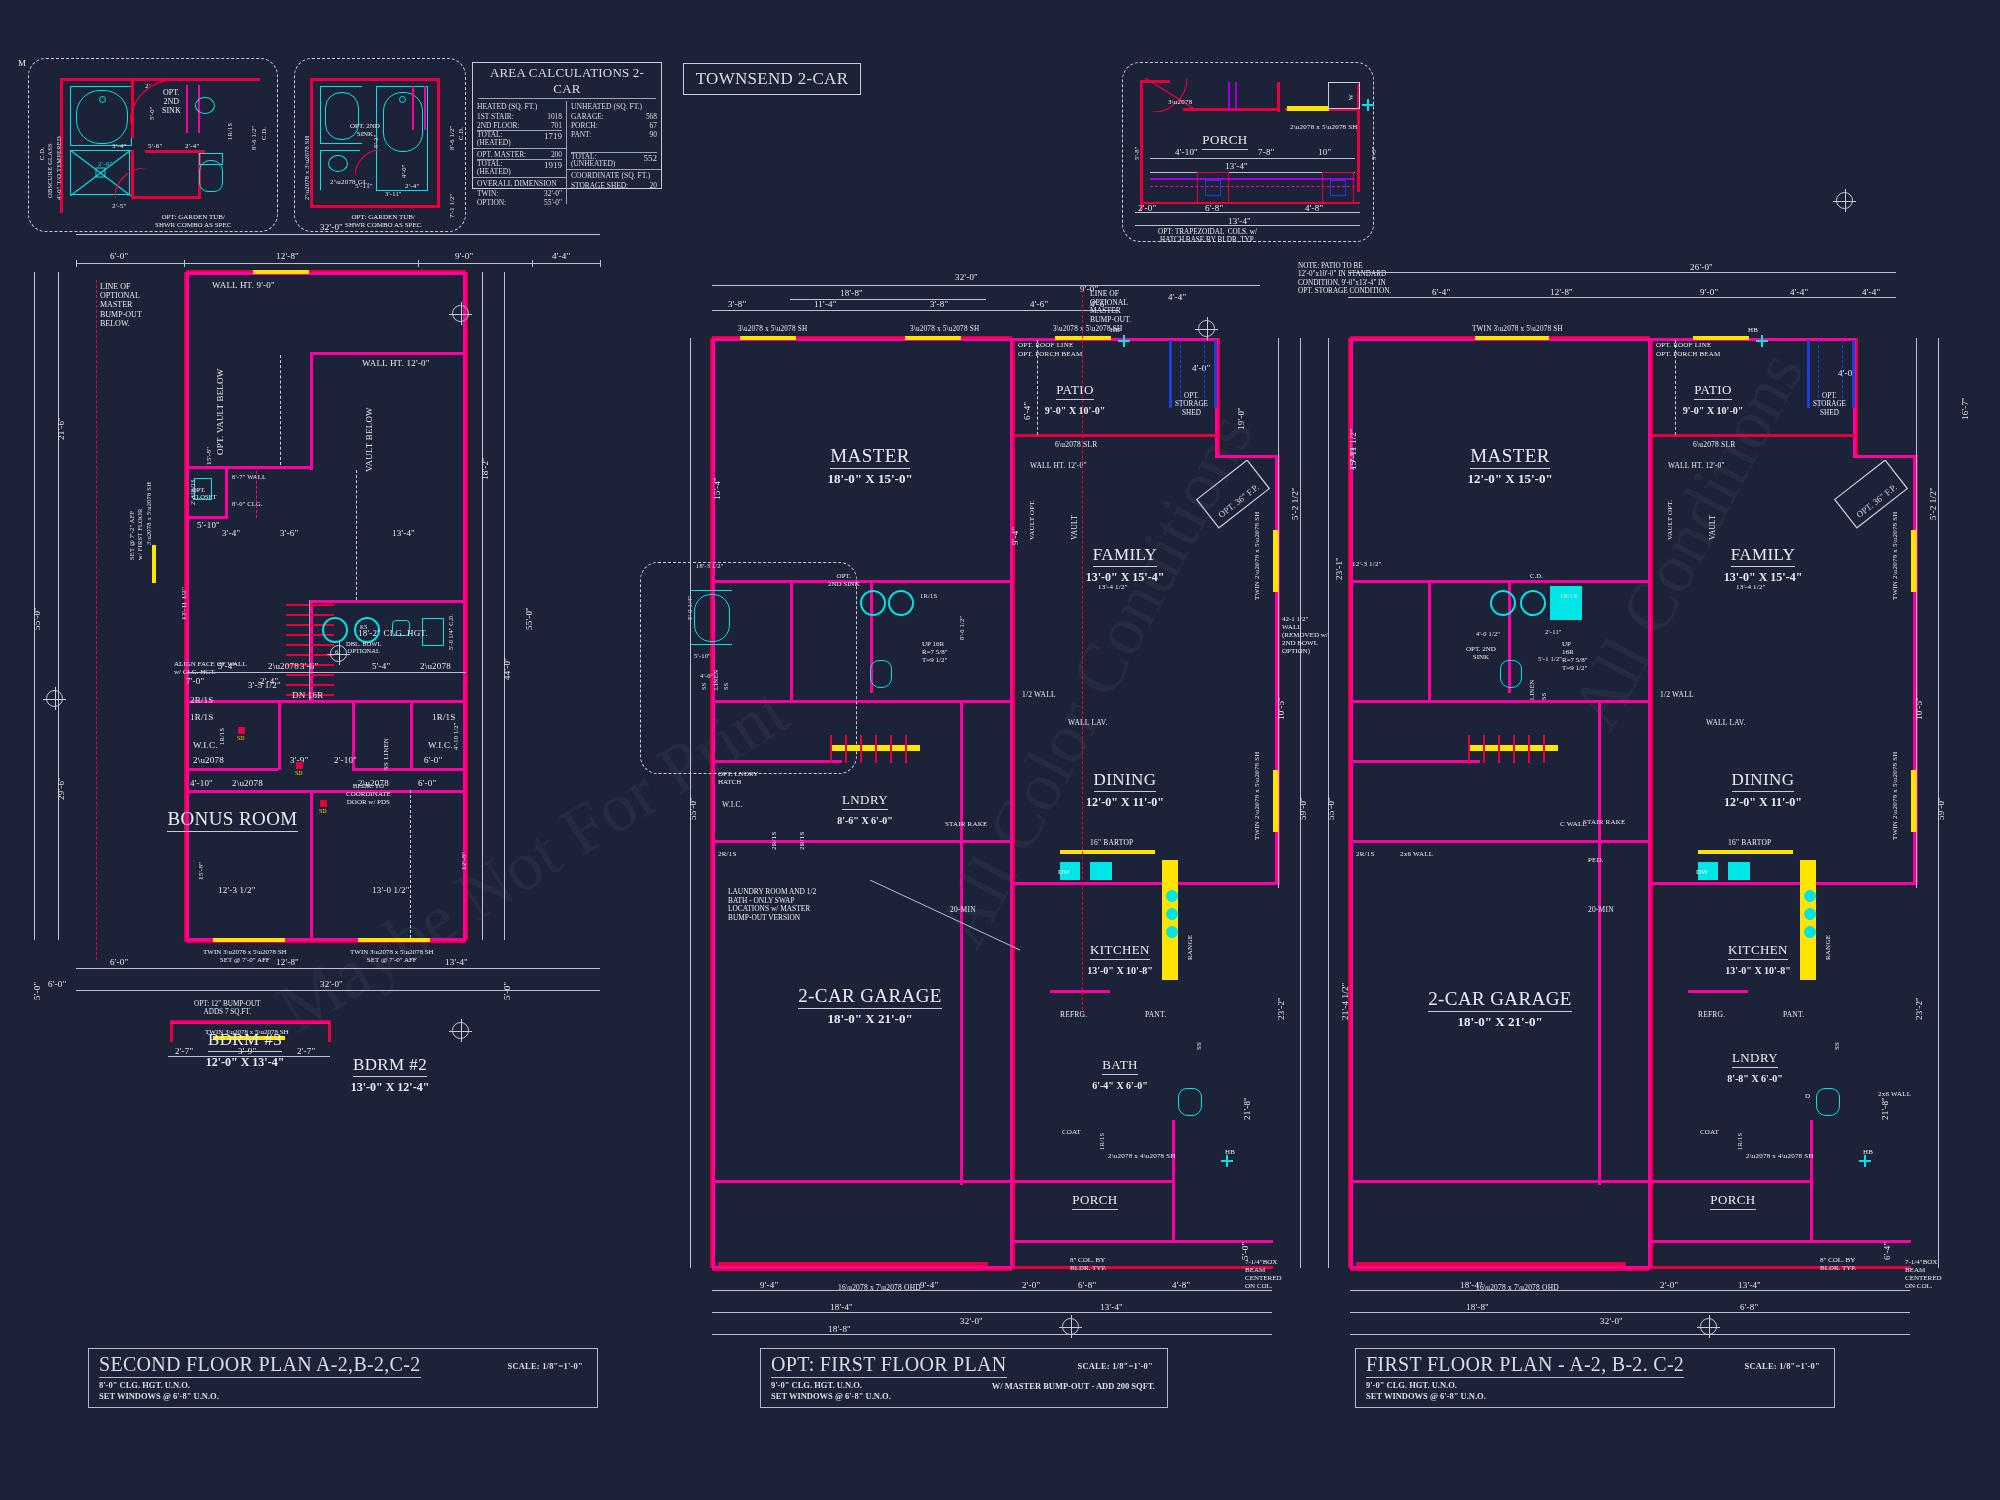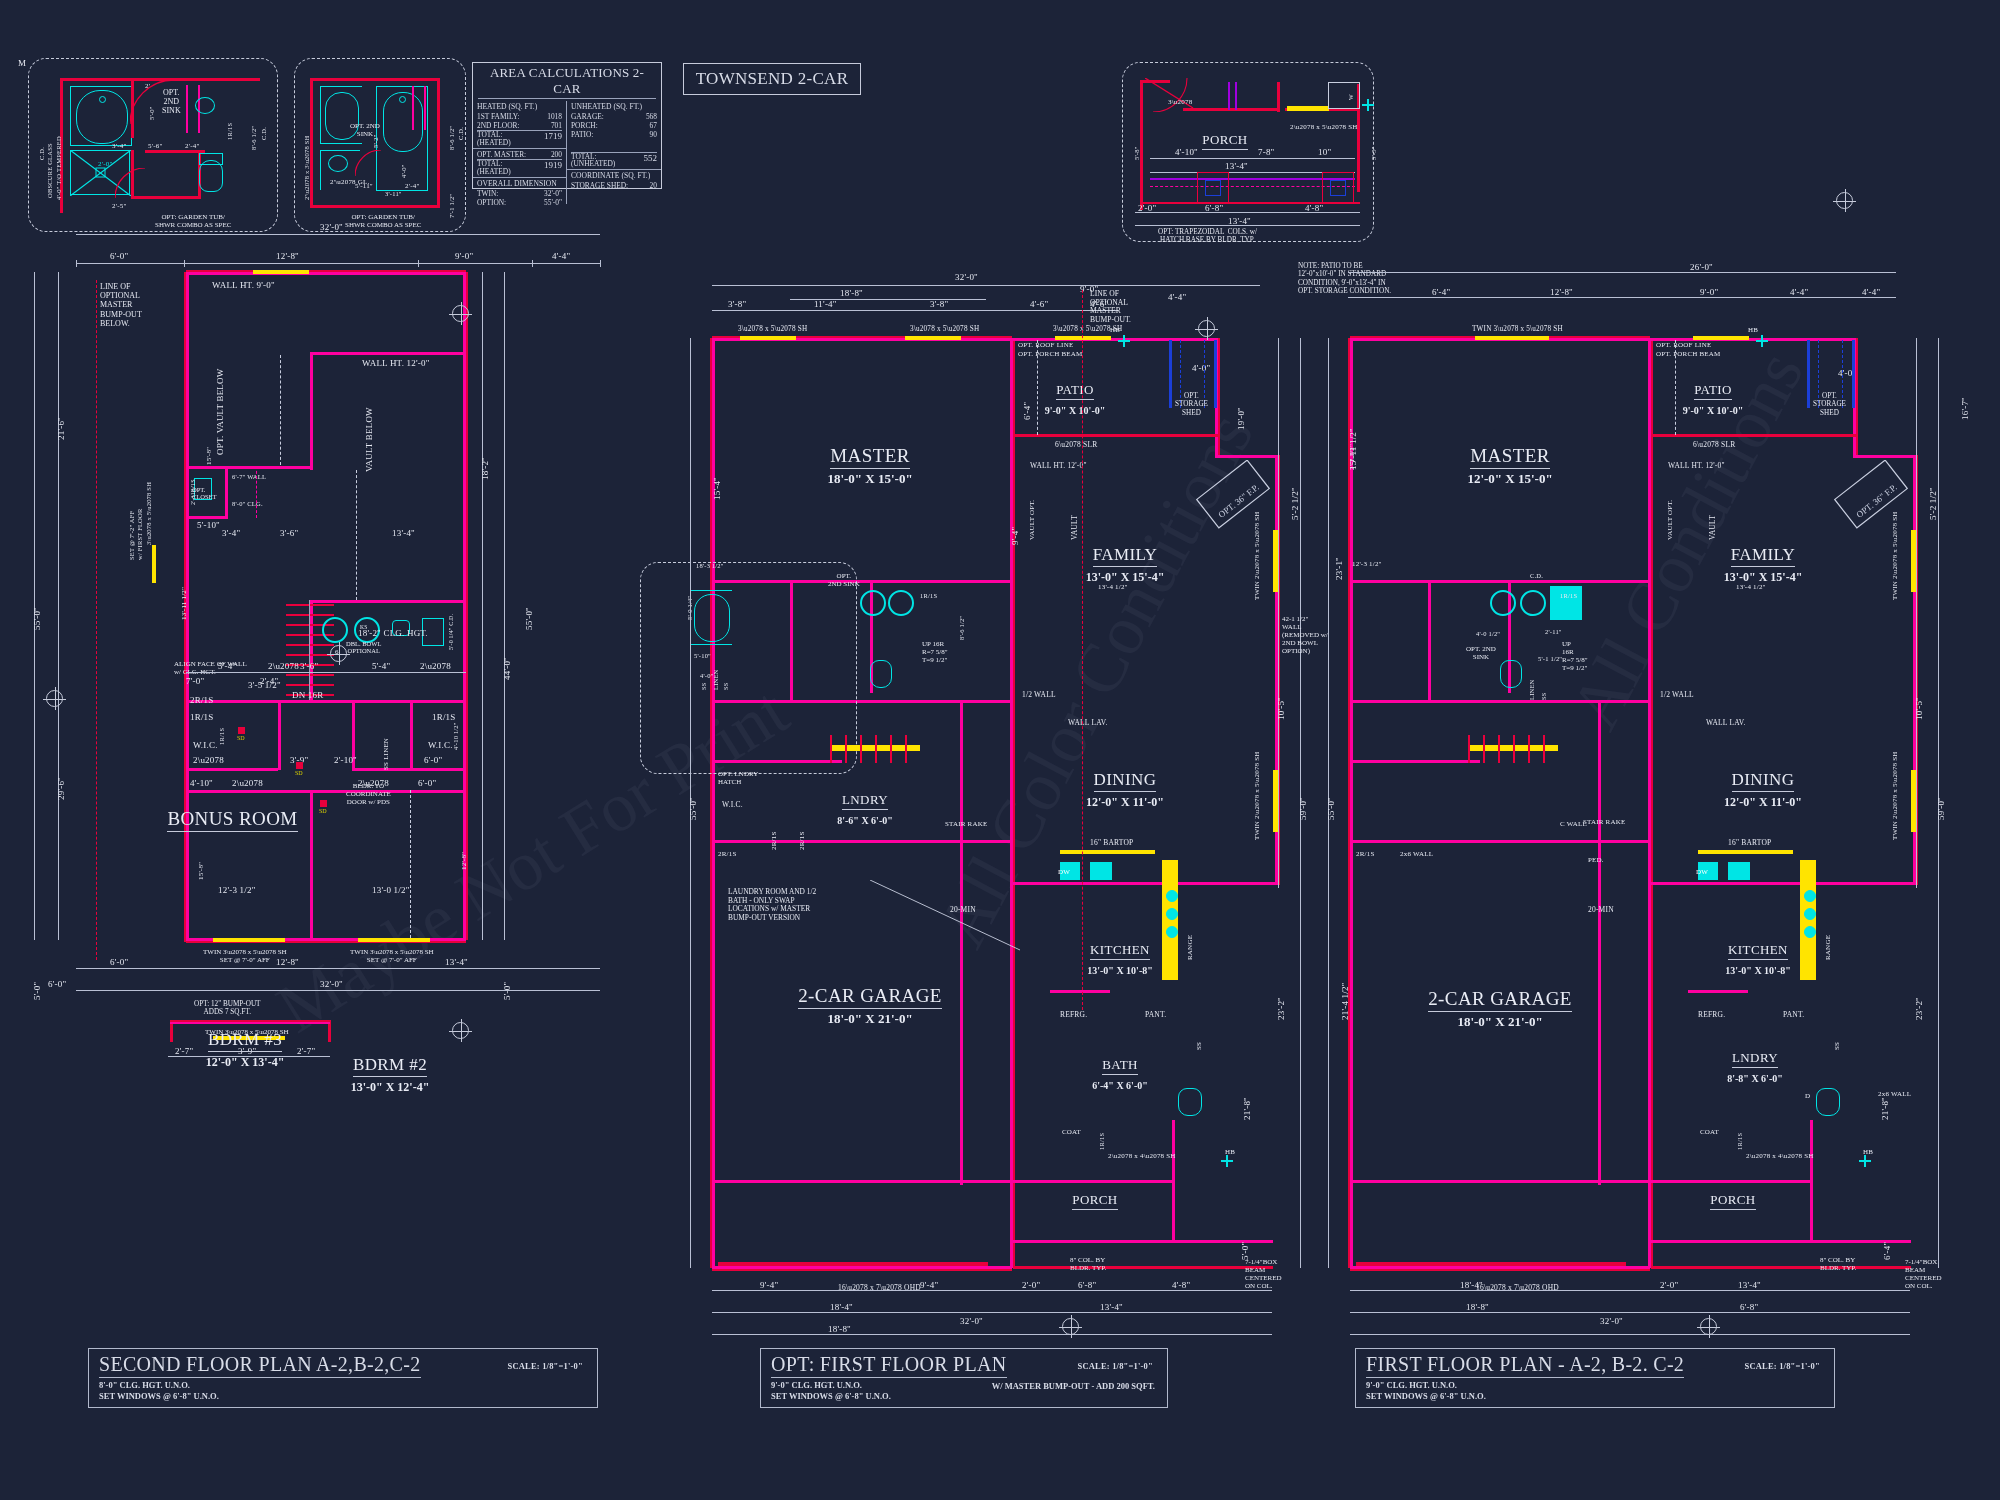--- a/index.html
+++ b/index.html
@@ -181,21 +181,21 @@
   <div class="dim rot90" style="left:448px;top:150px;font-size:6.5px;">8'-6 1/2"</div>
   <div class="dim rot90" style="left:457px;top:140px;font-size:6.5px;">C.D.</div>
   <div class="dim rot90" style="left:448px;top:218px;font-size:6.5px;">7'-1 1/2"</div>
 
   <div id="area-table">
     <div class="ttl">AREA CALCULATIONS 2-CAR</div>
     <div class="cols">
       <div class="cl">
         <div class="arh">HEATED (SQ. FT.)</div>
         <div class="ar">
-            <span>1ST FAMILY:</span>
+            <span>1ST STAIR:</span>
             <span>1018</span>
           </div>
         <div class="ar">
             <span>2ND FLOOR:</span>
             <span>701</span>
           </div>
         <div class="ar arTot" style="align-items:flex-start;">
           <span class="two"><span>TOTAL:</span><br><span>(HEATED)</span></span>
           <span style="font-size:9px;">1719</span>
         </div>
@@ -223,21 +223,21 @@
         <div class="arh">UNHEATED (SQ. FT.)</div>
         <div class="ar">
             <span>GARAGE:</span>
             <span>568</span>
           </div>
         <div class="ar">
             <span>PORCH:</span>
             <span>67</span>
           </div>
         <div class="ar">
-            <span>PATIO:</span>
+            <span>PANT:</span>
             <span>90</span>
           </div>
         <div style="height:12px;"></div>
         <div class="ar arTot" style="align-items:flex-start;">
           <span class="two"><span>TOTAL:</span><br><span>(UNHEATED)</span></span>
           <span style="font-size:9px;">552</span>
         </div>
         <div class="sep"></div>
         <div class="arh">COORDINATE (SQ. FT.)</div>
         <div class="ar">

